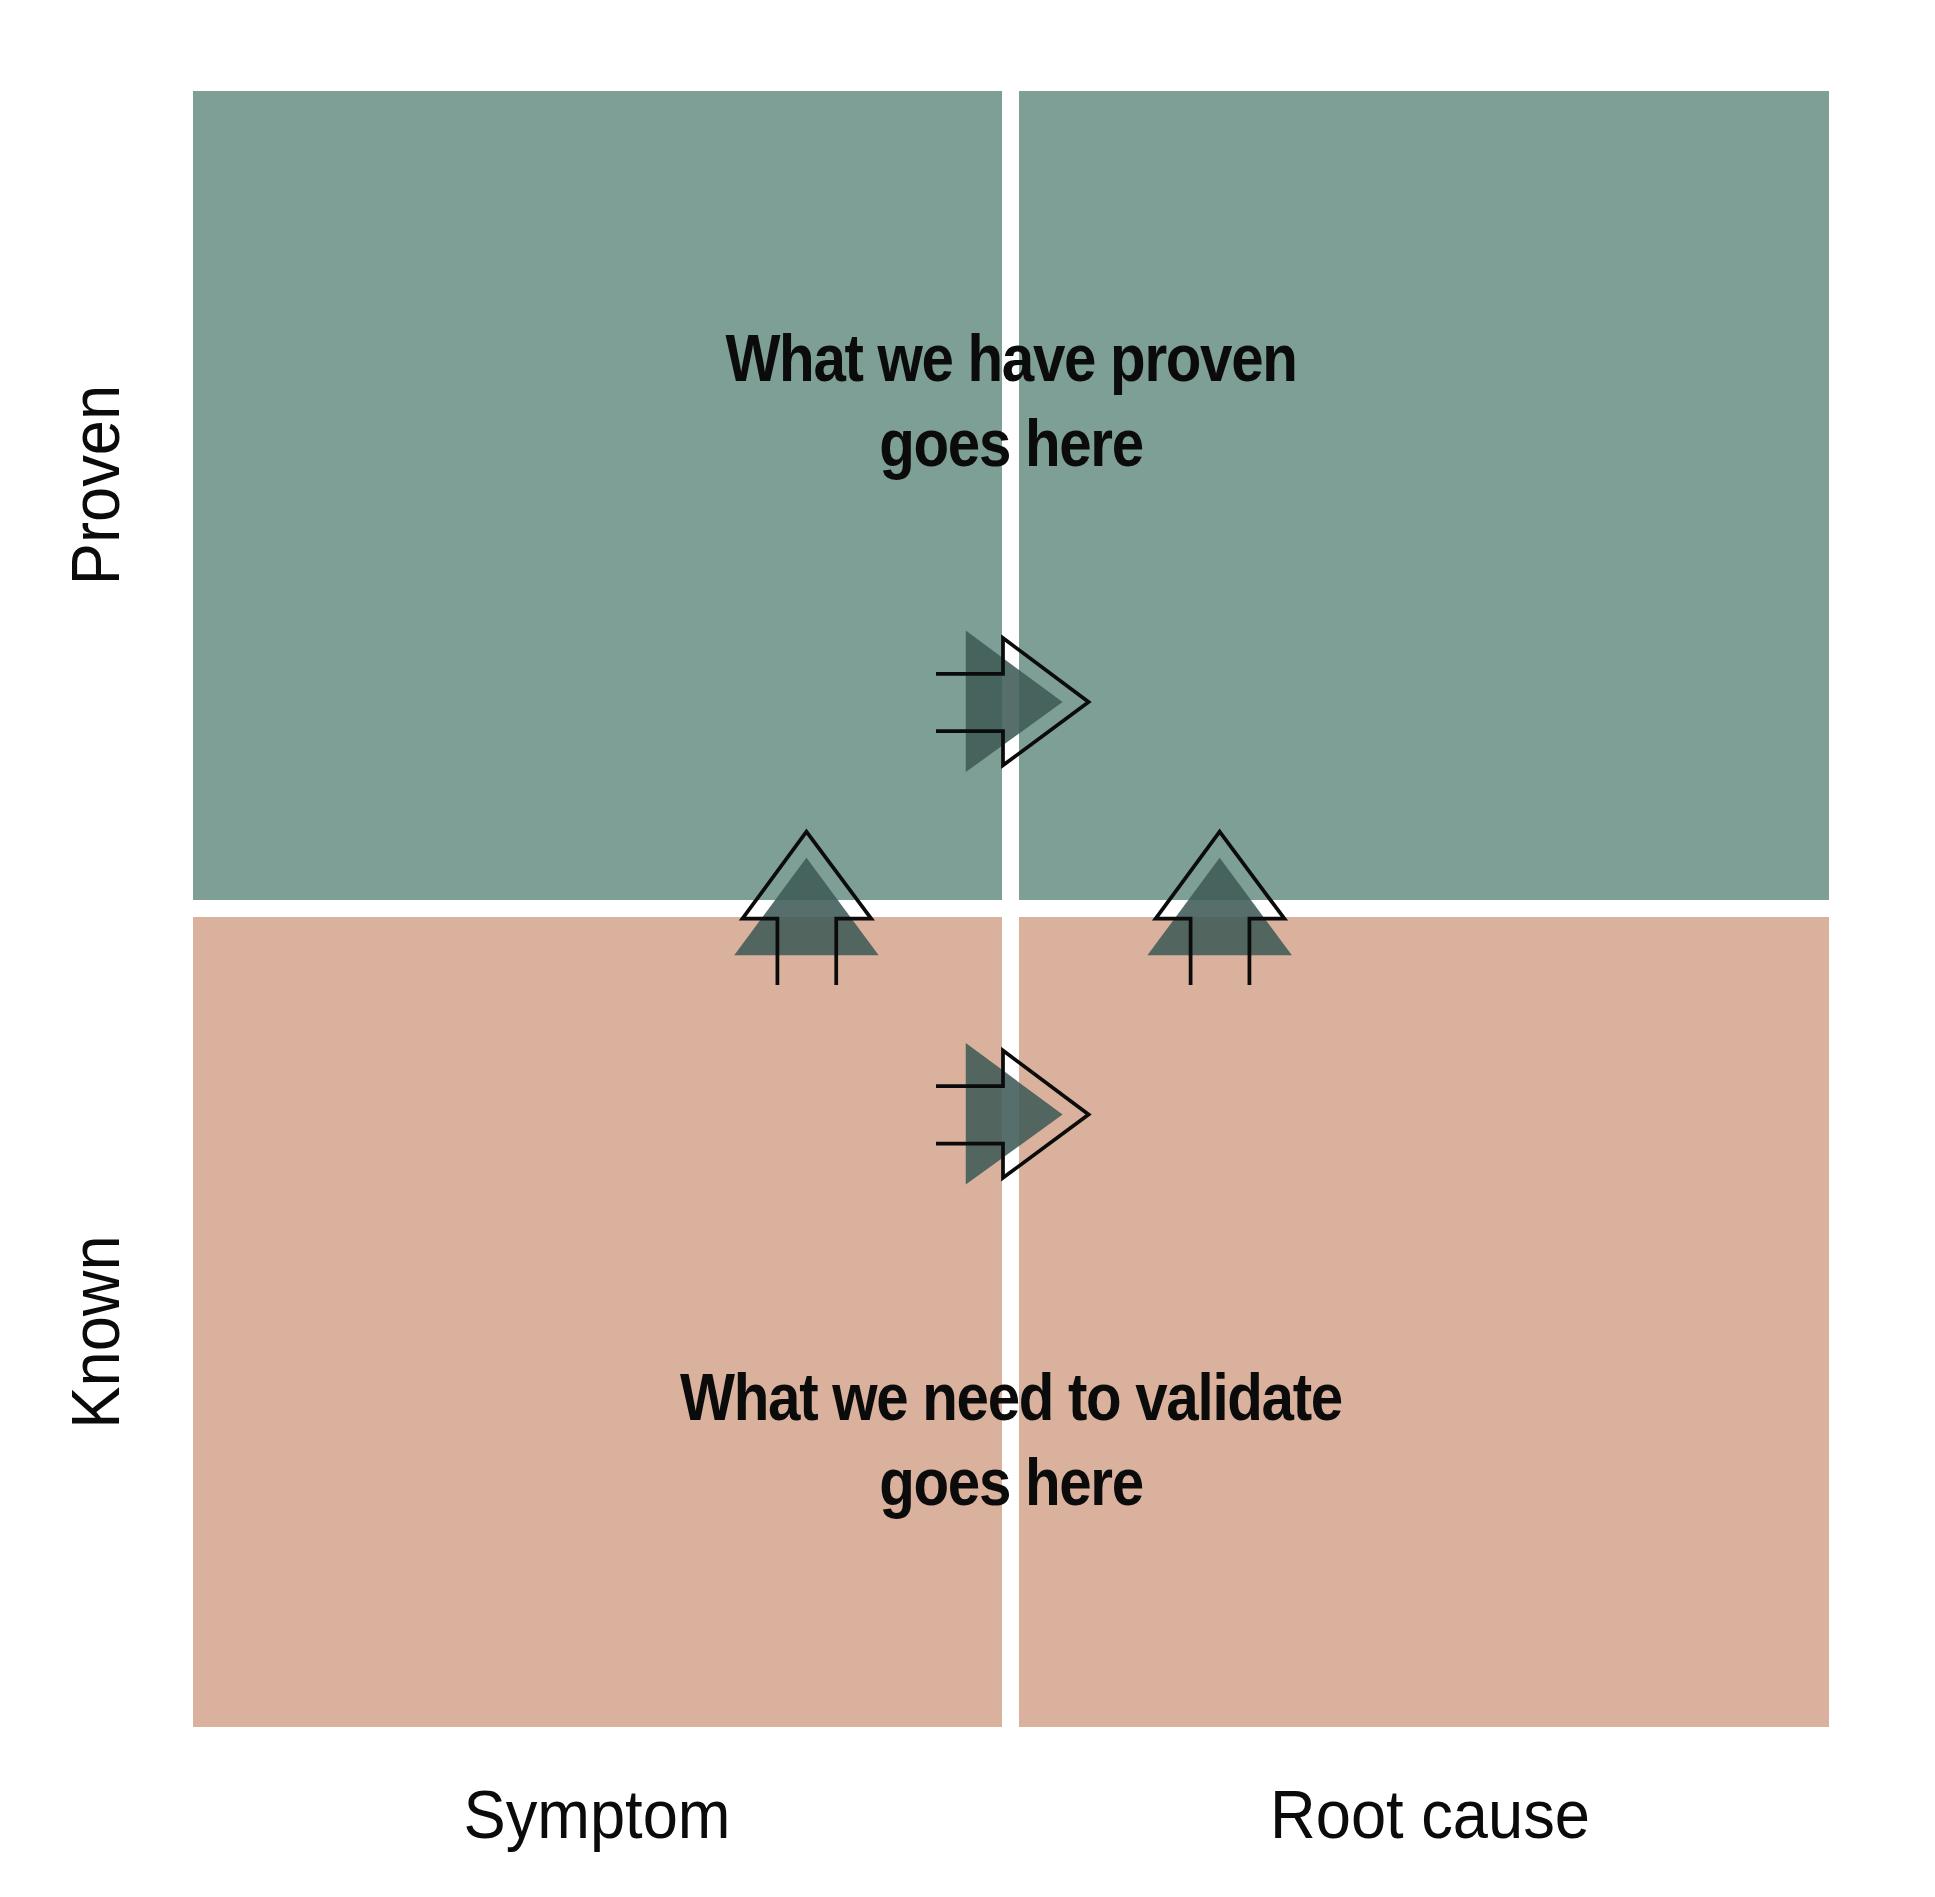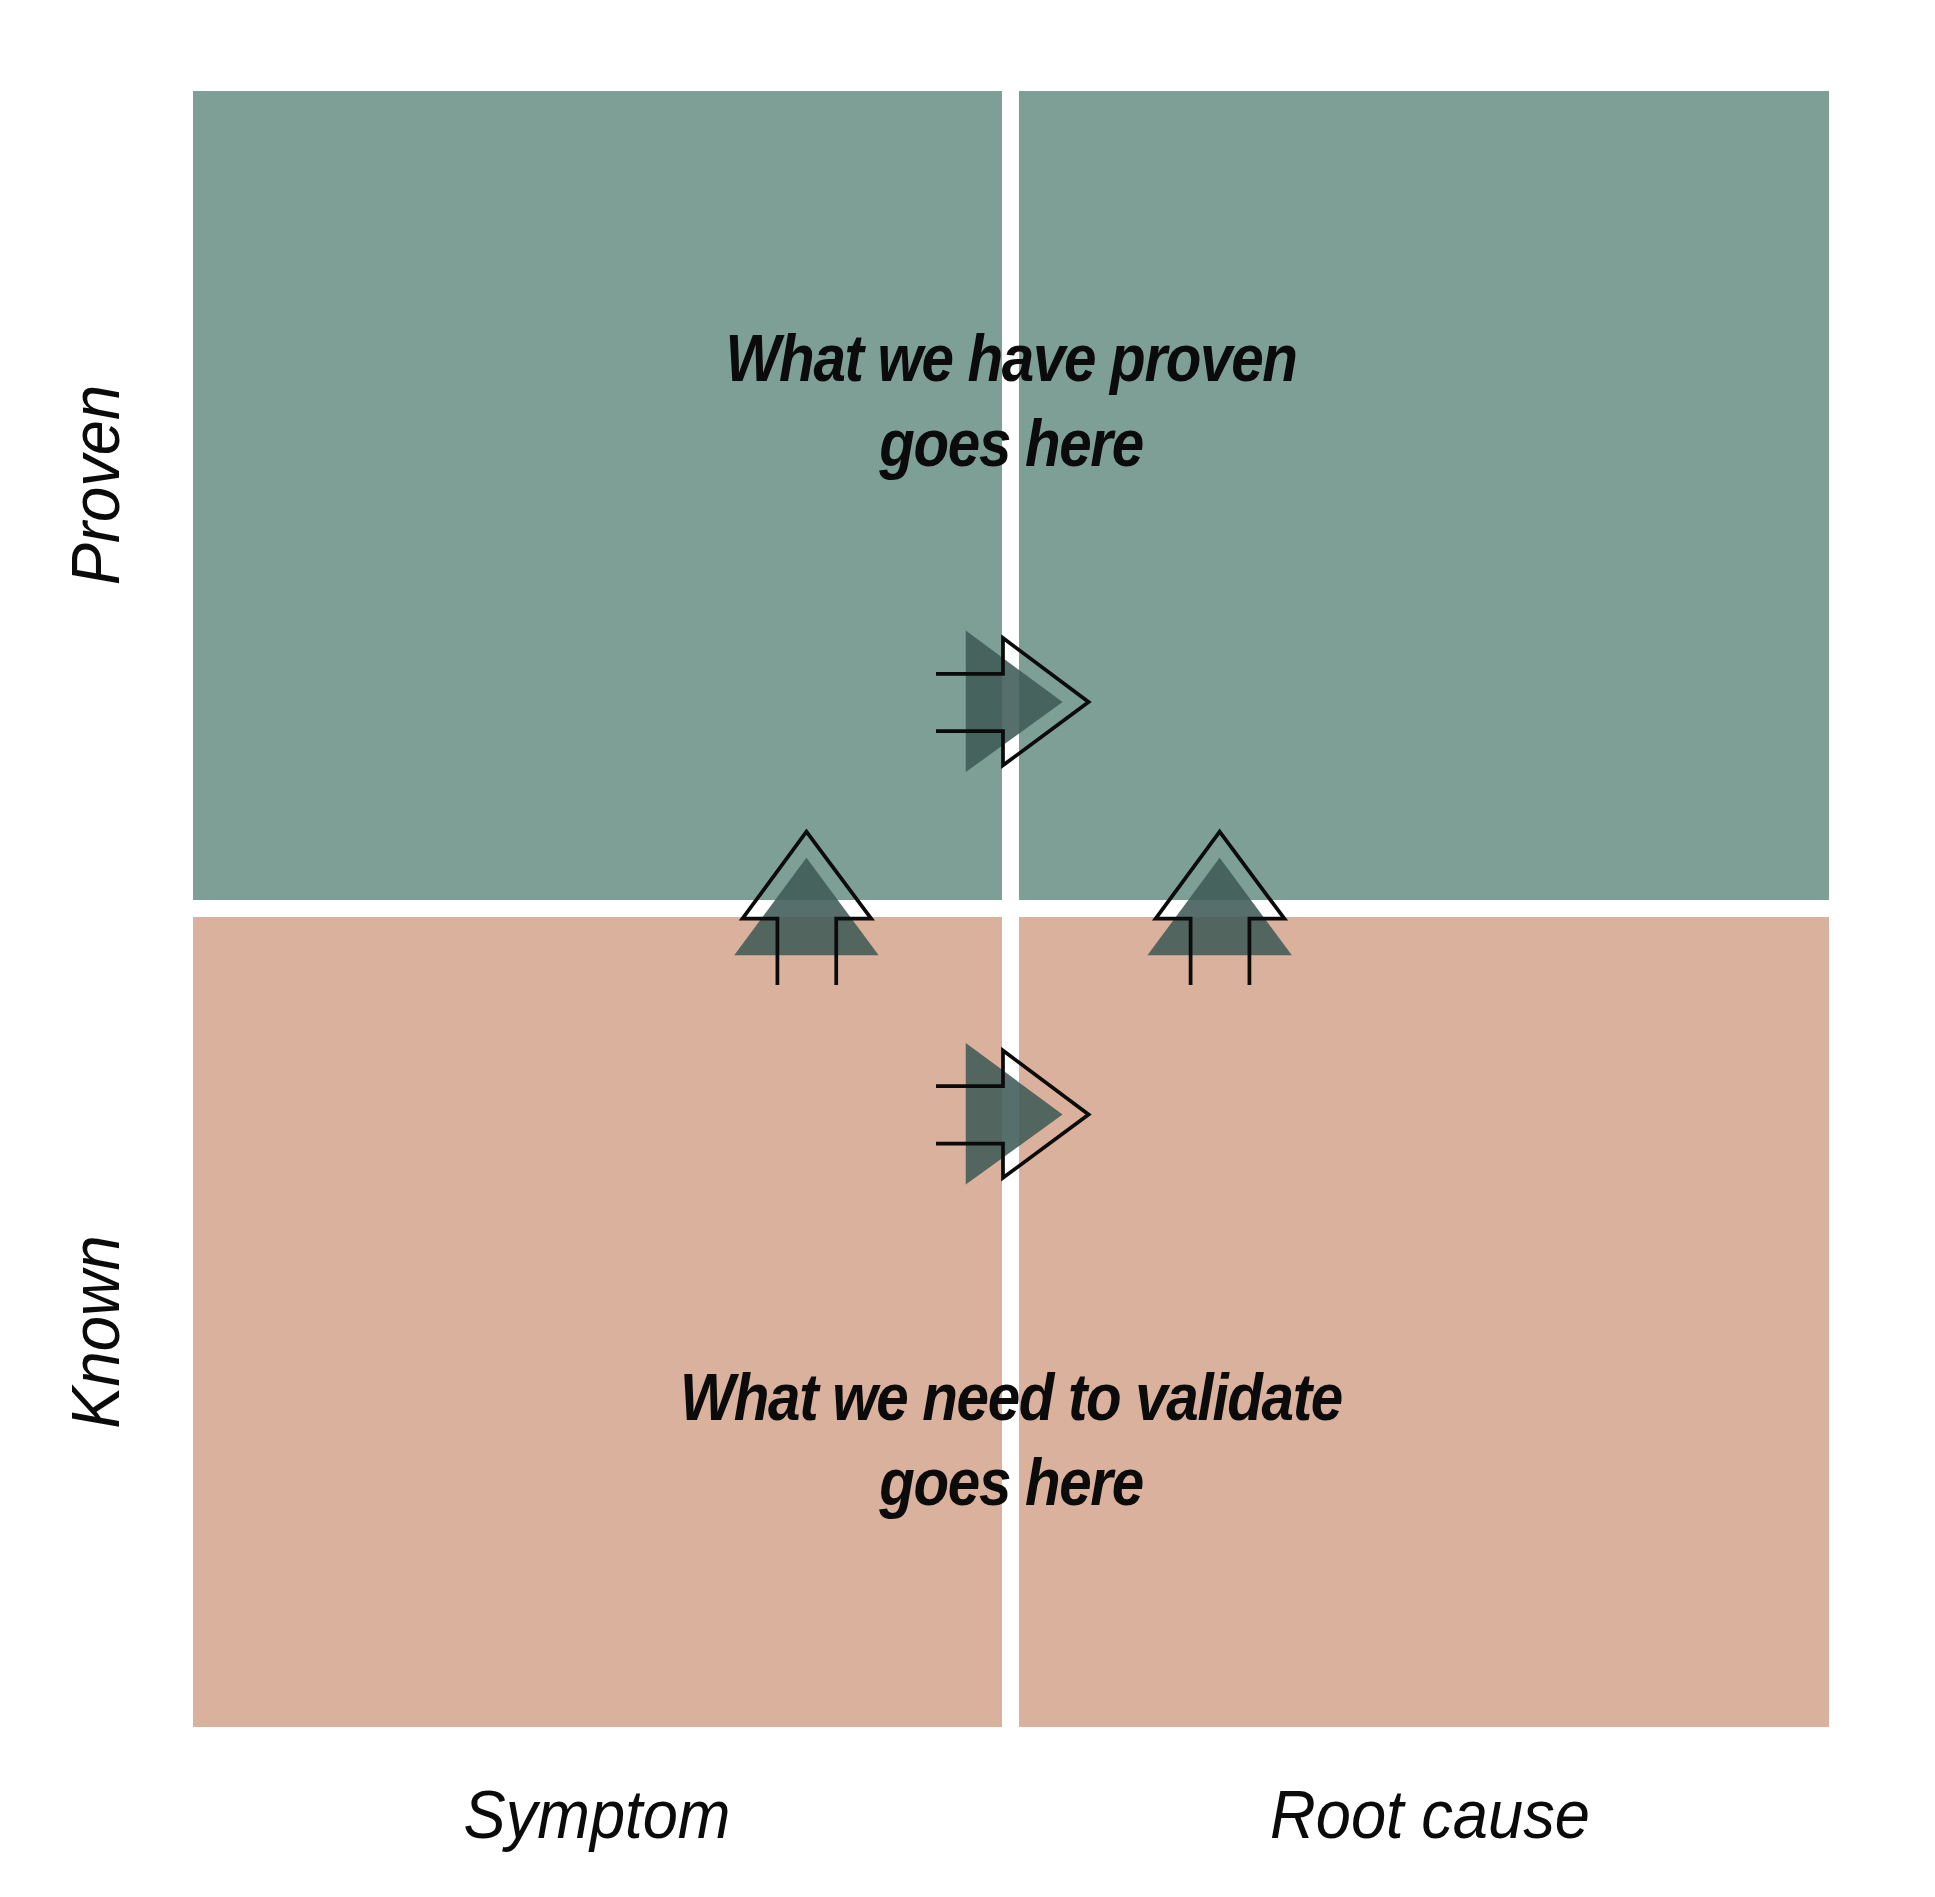--- a/index.html
+++ b/index.html
@@ -11,21 +11,20 @@
   }
   *{margin:0;padding:0;box-sizing:border-box;}
   html,body{background:var(--bg);}
   body{font-family:"Liberation Sans", sans-serif;}
   #canvas{
     position:relative;
     width:1936px;
     height:1897px;
     background:var(--bg);
     overflow:hidden;
-    font-style:italic;
   }
   .quadrant{position:absolute;}
   .q-tl{left:193px;top:91px;width:809px;height:809px;background:var(--green);}
   .q-tr{left:1019px;top:91px;width:810px;height:809px;background:var(--green);}
   .q-bl{left:193px;top:917px;width:809px;height:810px;background:var(--pink);}
   .q-br{left:1019px;top:917px;width:810px;height:810px;background:var(--pink);}
 
   .note{
     position:absolute;
     left:193px;

